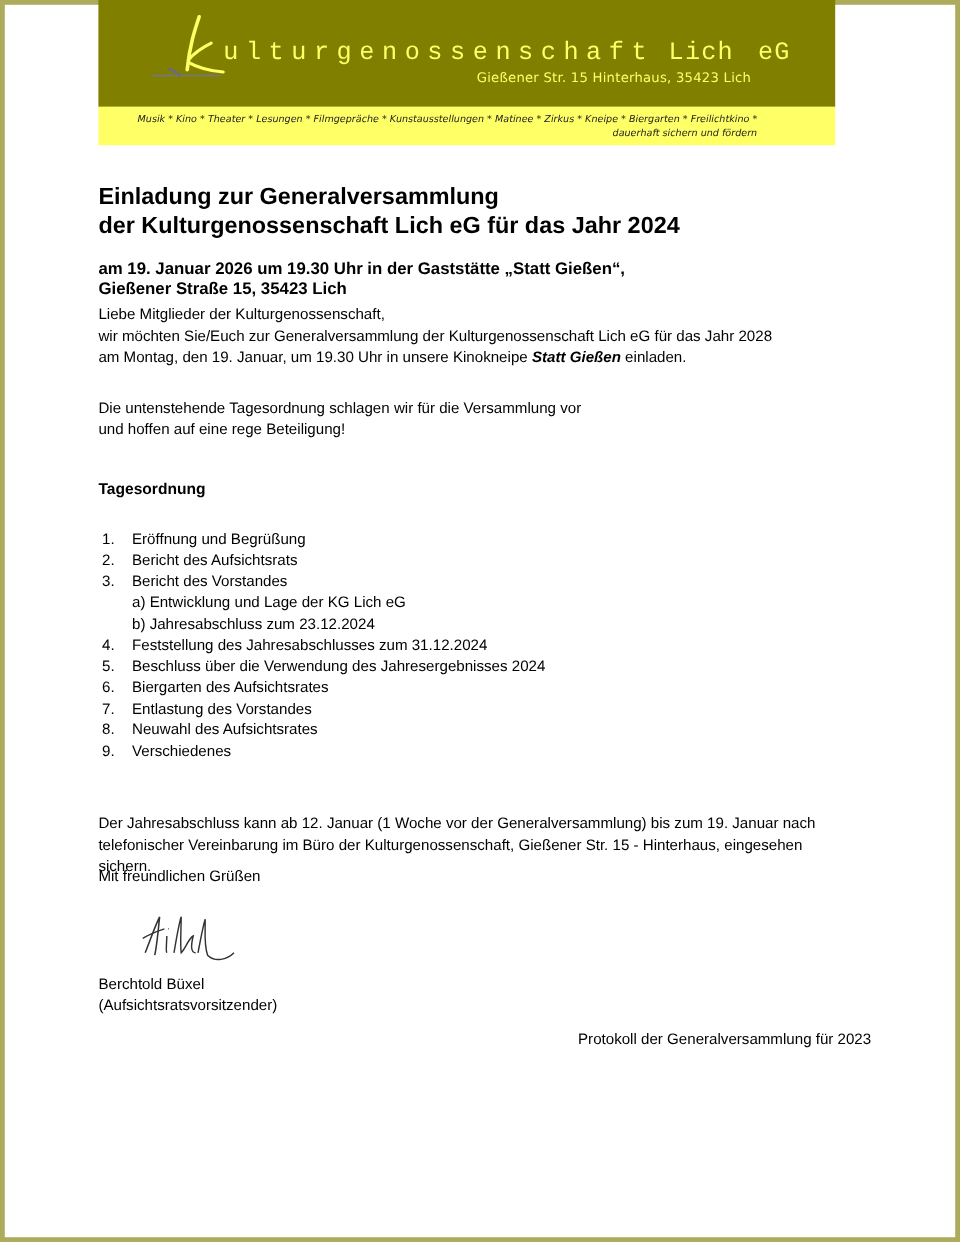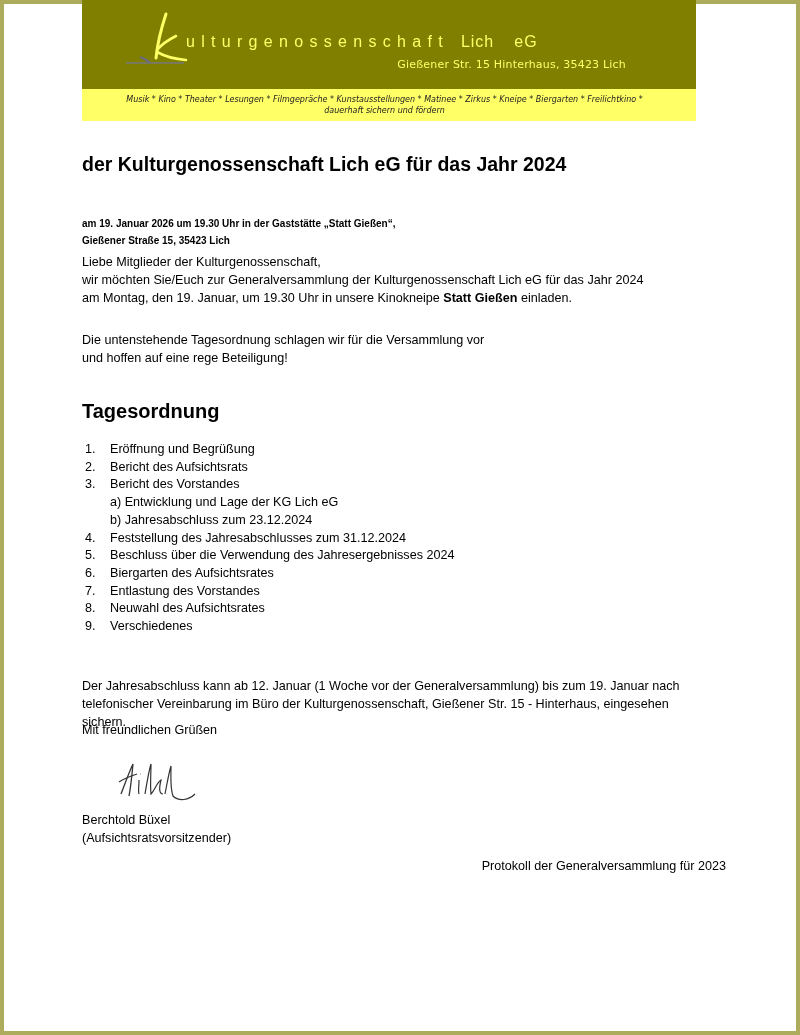--- a/index.html
+++ b/index.html
@@ -22,51 +22,50 @@
   }
   .header-yellow {
     position:absolute; left:0; top:89px; width:614px; height:32px; background:#ffff66;
   }
   .logo-k {
     position:absolute; left:66px; top:12px; width:40px; height:50px;
   }
   .logo-swoosh { position:absolute; left:44px; top:55px; width:60px; height:12px; }
   .org-name {
     position:absolute; left:104px; top:33px;
-    font-family:Liberation Sans, sans-serif; font-size:16px; letter-spacing:6.3px;
+    font-family:Liberation Mono, monospace; font-size:21px; letter-spacing:6.3px;
     color:#ffff66; white-space:nowrap;
   }
   .org-name .suffix { letter-spacing:1px; margin-left:12px; }
   .org-name .eg { letter-spacing:1px; margin-left:20px; }
   .addr {
     position:absolute; right:70px; top:58px; font-family:"DejaVu Sans", sans-serif;
     font-size:11px; color:#ffff66; white-space:nowrap; letter-spacing:0.2px;
   }
   .web {
     position:absolute; left:94px; top:74px; font-family:"DejaVu Sans", sans-serif;
     font-size:11px; color:#ffff66; white-space:nowrap;
   }
   .web .sep { margin:0 14px 0 18px; }
   .tagline {
-    position:absolute; left:0; top:94px; width:549px; text-align:center;
+    position:absolute; left:0; top:94px; width:549px; text-align:right;
     font-family:"DejaVu Sans", sans-serif; font-style:italic; font-size:8px; line-height:11px;
     color:#222;
-    margin-left:28px;
   }
   .title {
     position:absolute; left:82px; top:152px; font-weight:bold; font-size:19.5px; line-height:24px;
     width:650px;
   }
   .subtitle {
-    position:absolute; left:82px; top:215px; font-weight:bold; font-size:10px; line-height:17px;
+    position:absolute; left:82px; top:215px; font-weight:bold; font-size:14px; line-height:17px;
   }
   .para { position:absolute; left:82px; font-family:"Liberation Sans", sans-serif; font-size:12.6px; line-height:18px; }
-  .para b i, .para .em { font-weight:bold; }
+  .para b i, .para .em { font-weight:bold; font-style:italic; }
   .section-title {
-    position:absolute; left:82px; top:400px; font-weight:bold; font-size:20px;
+    position:absolute; left:82px; top:400px; font-weight:bold; font-size:13px;
   }
   .agenda { position:absolute; left:82px; top:441px; font-size:12.6px; line-height:17.7px; }
   .agenda .row { display:flex; white-space:nowrap; }
   .agenda .num { width:28px; text-align:left; padding-left:3px; box-sizing:border-box; }
   .agenda .sub { padding-left:28px;text-align:right; }
   .signature { position:absolute; left:115px; top:760px; width:85px; height:48px; }
   .annex {
     position:absolute; right:74px; top:857px; text-align:right; font-size:12.6px; line-height:18px;
   }
   .annex .underline { text-decoration:underline; }
@@ -94,30 +93,31 @@
     <span>ulturgenossenschaft</span><span class="suffix">Lich</span><span class="eg">eG</span>
   </div>
   <div class="addr">Gießener Str. 15 Hinterhaus,  35423 Lich</div>
   <div class="tagline">
     <div>Musik * Kino * Theater * Lesungen * Filmgepräche * Kunstausstellungen * Matinee * Zirkus * Kneipe * Biergarten * Freilichtkino *</div>
     <div>dauerhaft sichern und fördern</div>
   </div>
 </div>
 
 <div class="title">
+  <div>Einladung zur Generalversammlung</div>
   <div>der Kulturgenossenschaft Lich eG für das Jahr 2024</div>
 </div>
 <div class="subtitle">
   <div>am 19. Januar 2026 um 19.30 Uhr in der Gaststätte „Statt Gießen“,</div>
   <div>Gießener Straße 15, 35423 Lich</div>
 </div>
 
 <div class="para" style="top:253px;">
   <div>Liebe Mitglieder der Kulturgenossenschaft,</div>
-  <div>wir möchten Sie/Euch zur Generalversammlung der Kulturgenossenschaft Lich eG für das Jahr 2024</div>
+  <div>wir möchten Sie/Euch zur Generalversammlung der Kulturgenossenschaft Lich eG für das Jahr 2028</div>
   <div><span>am Montag, den 19. Januar, um 19.30 Uhr in unsere Kinokneipe </span><span class="em">Statt Gießen</span><span> einladen.</span></div>
 </div>
 <div class="para" style="top:331px;">
   <div>Die untenstehende Tagesordnung schlagen wir für die Versammlung vor</div>
   <div>und hoffen auf eine rege Beteiligung!</div>
 </div>
 
 <div class="section-title">Tagesordnung</div>
 <div class="agenda">
   <div class="row">

